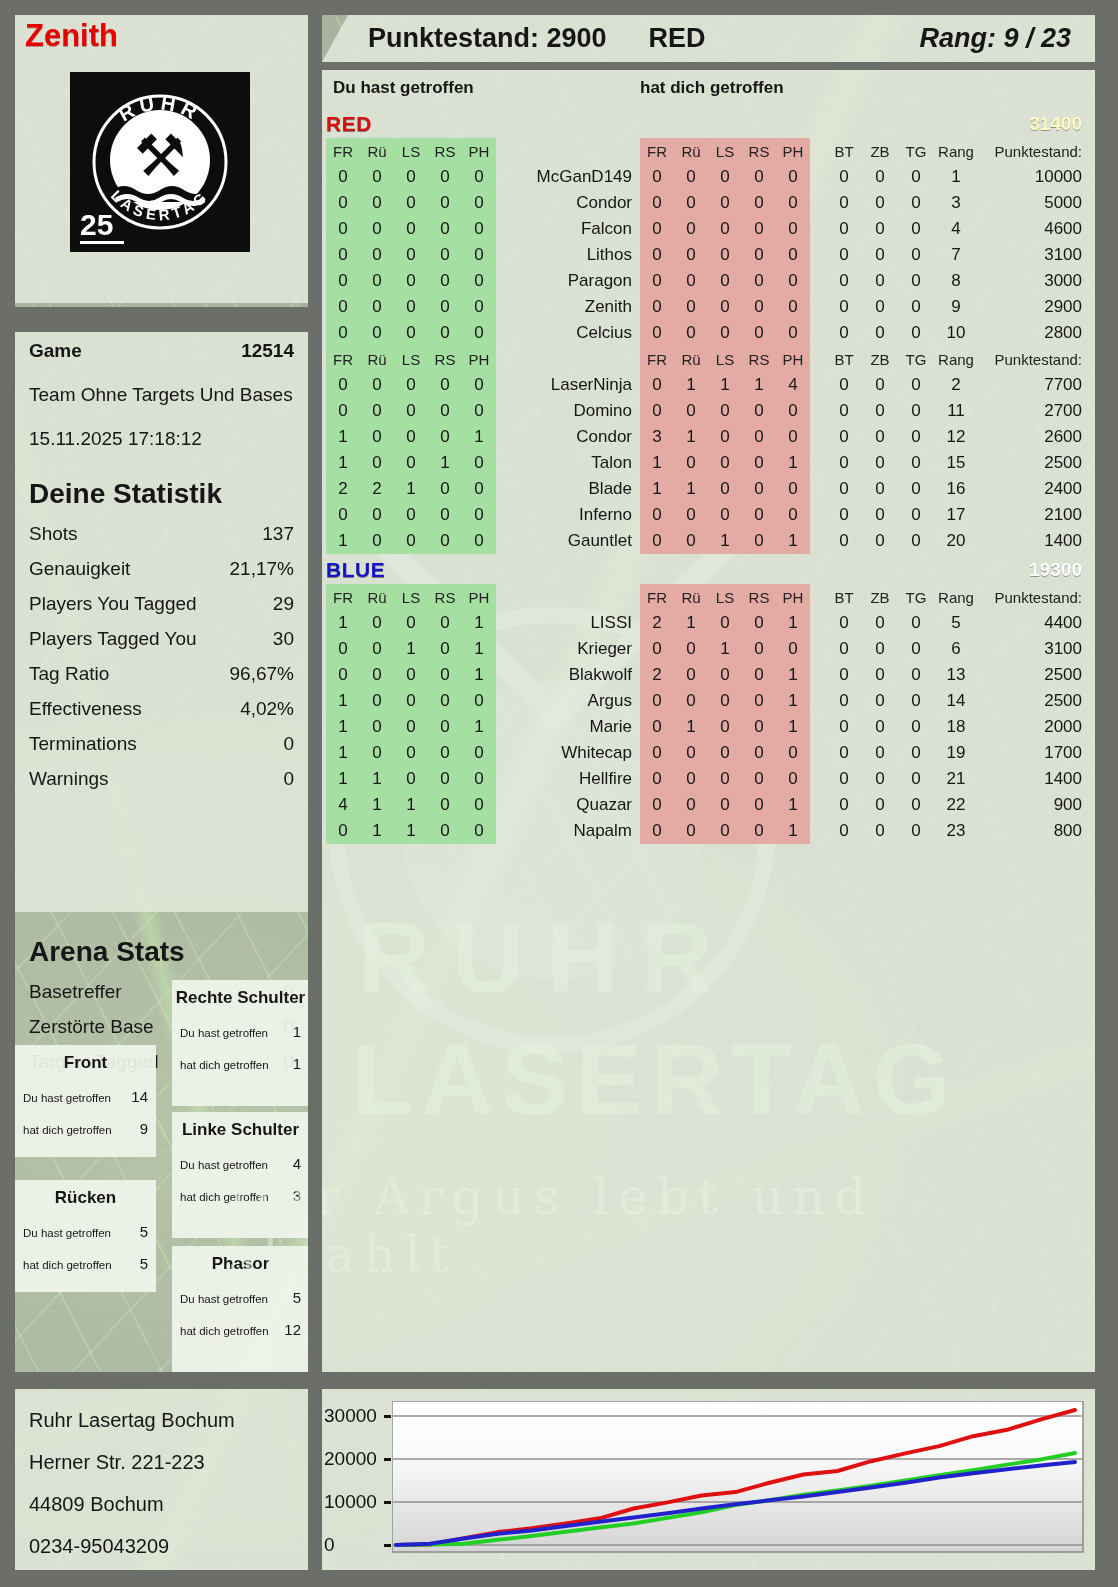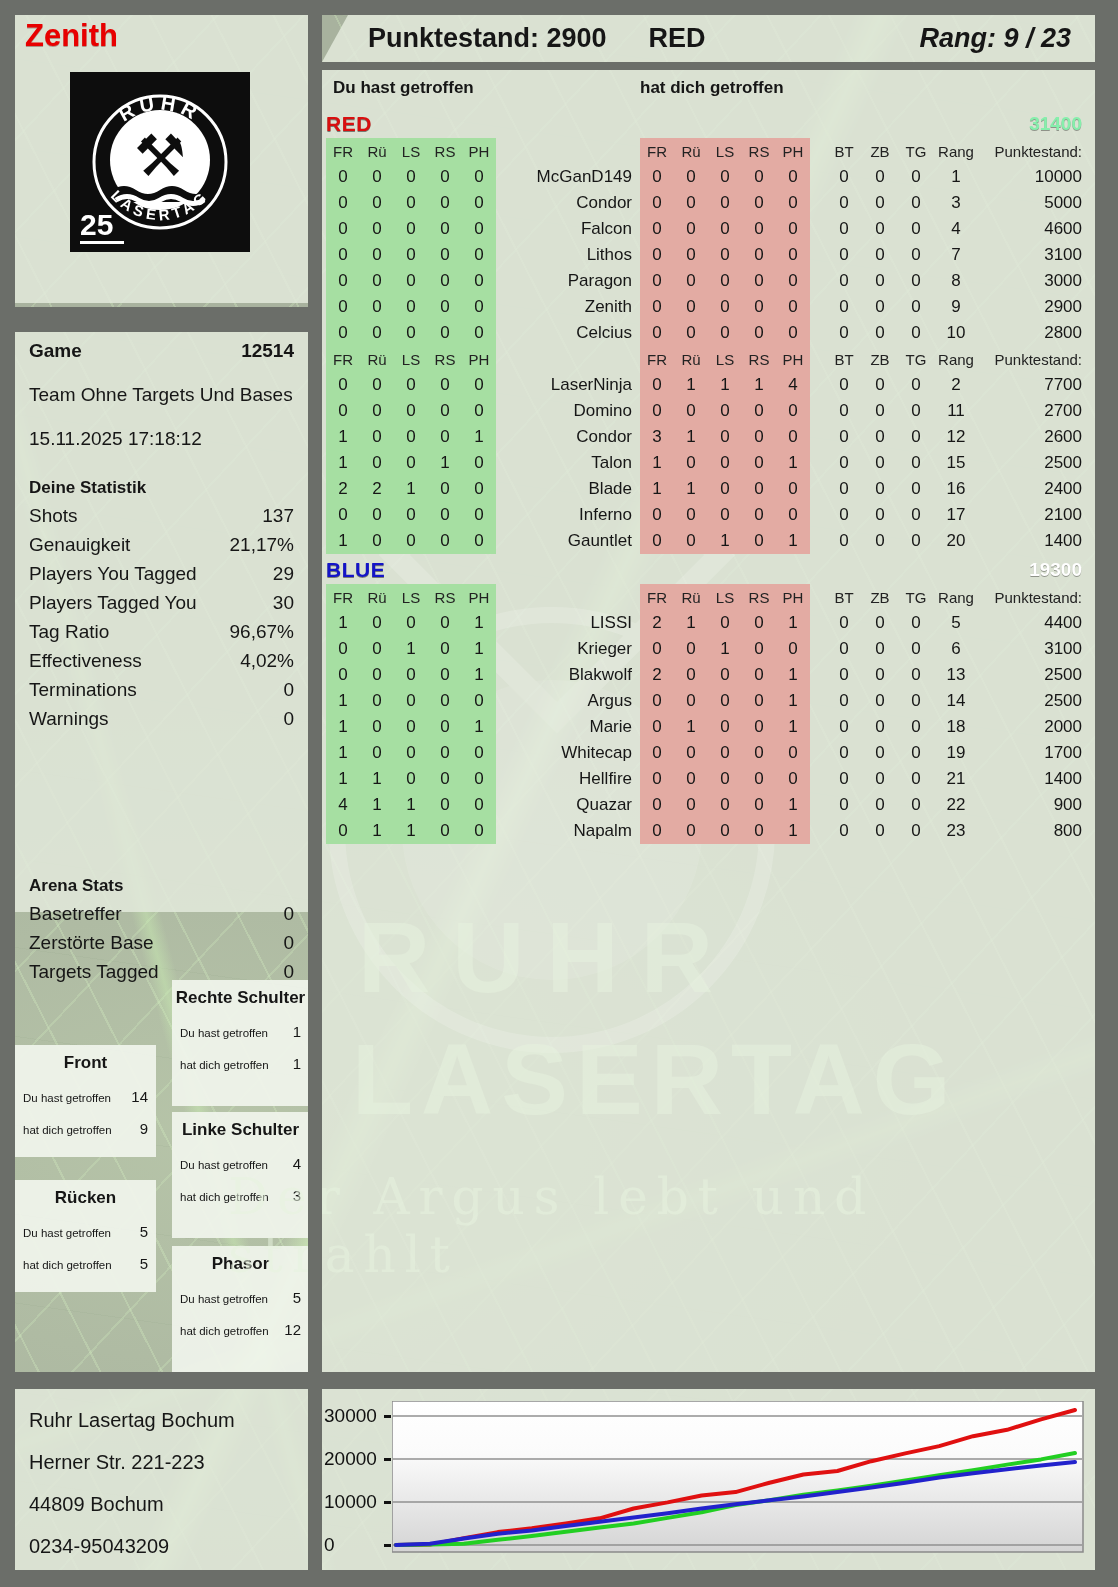--- a/index.html
+++ b/index.html
@@ -25,22 +25,22 @@
 
   .panel{position:absolute;background:rgba(226,233,219,.86);}
   
   .zenith-panel{left:15px;top:15px;width:293px;height:288px;}
   .player-name{position:absolute;left:10px;top:3px;font-size:31px;font-weight:bold;color:#e80000;text-shadow:0 1px 0 rgba(90,0,0,.35);}
   .logo-box{position:absolute;left:55px;top:57px;width:180px;height:180px;background:#0d0d0d;}
 
   .stats-panel{left:15px;top:332px;width:293px;height:580px;padding:8px 14px;box-sizing:border-box;}
   .game-line{display:flex;justify-content:space-between;font-size:19px;font-weight:bold;}
   .mode-line,.date-line{font-size:19px;margin-top:22px;}
-  .section-title{font-size:17px;font-weight:bold;margin-top:28px;}
-  .stat-row{display:flex;justify-content:space-between;font-size:19px;margin-top:7px;gap:40px;}
+  .section-title{font-size:28px;font-weight:bold;margin-top:28px;}
+  .stat-row{display:flex;justify-content:space-between;font-size:19px;margin-top:13px;gap:40px;}
   .arena-title{margin-top:146px;}
 
   .hz-box{position:absolute;background:rgba(240,244,236,.93);box-sizing:border-box;}
   .hz-0{left:15px;top:1045px;width:141px;height:112px;}
   .hz-1{left:15px;top:1180px;width:141px;height:112px;}
   .hz-2{left:172px;top:980px;width:137px;height:126px;}
   .hz-3{left:172px;top:1112px;width:137px;height:126px;}
   .hz-4{left:172px;top:1246px;width:137px;height:126px;}
   .hz-title{font-size:17px;font-weight:bold;text-align:center;margin-top:8px;}
   .hz-row{display:flex;justify-content:space-between;align-items:baseline;padding:0 8px;margin-top:15px;}
@@ -267,21 +267,21 @@
     </svg>
     <div class="mp-inner">
       <div class="hitlabels">
         <span class="a">Du hast getroffen</span>
         <span class="b">hat dich getroffen</span>
       </div>
       <div id="teams">
           <div class="team">
             <div class="team-head">
               <span class="team-name" style="color: rgb(217, 15, 15);">RED</span>
-              <span class="team-total" style="color: #86efac;">31400</span>
+              <span class="team-total" style="color: #fef9c3;">31400</span>
             </div>
             <div class="trow head">
               <span class="c gcell">FR</span>
               <span class="c gcell">Rü</span>
               <span class="c gcell">LS</span>
               <span class="c gcell">RS</span>
               <span class="c gcell">PH</span>
               <span class="namec"></span>
               <span></span>
               <span class="c rcell">FR</span>

